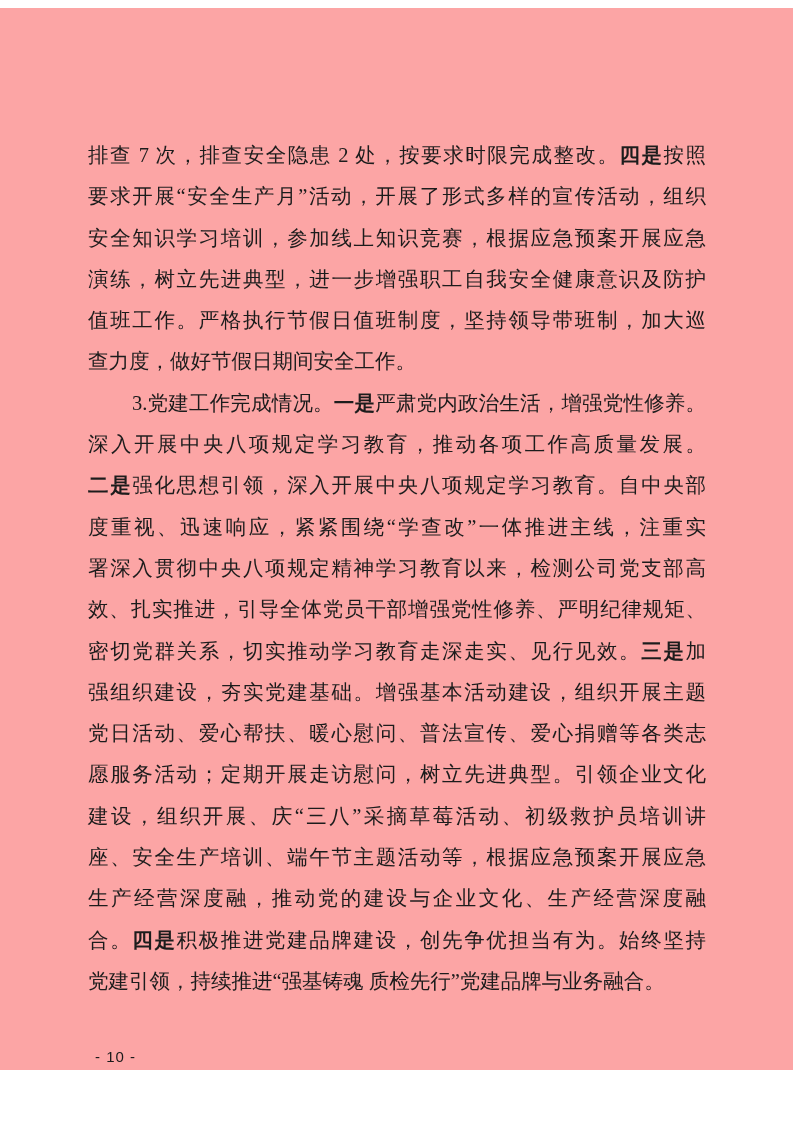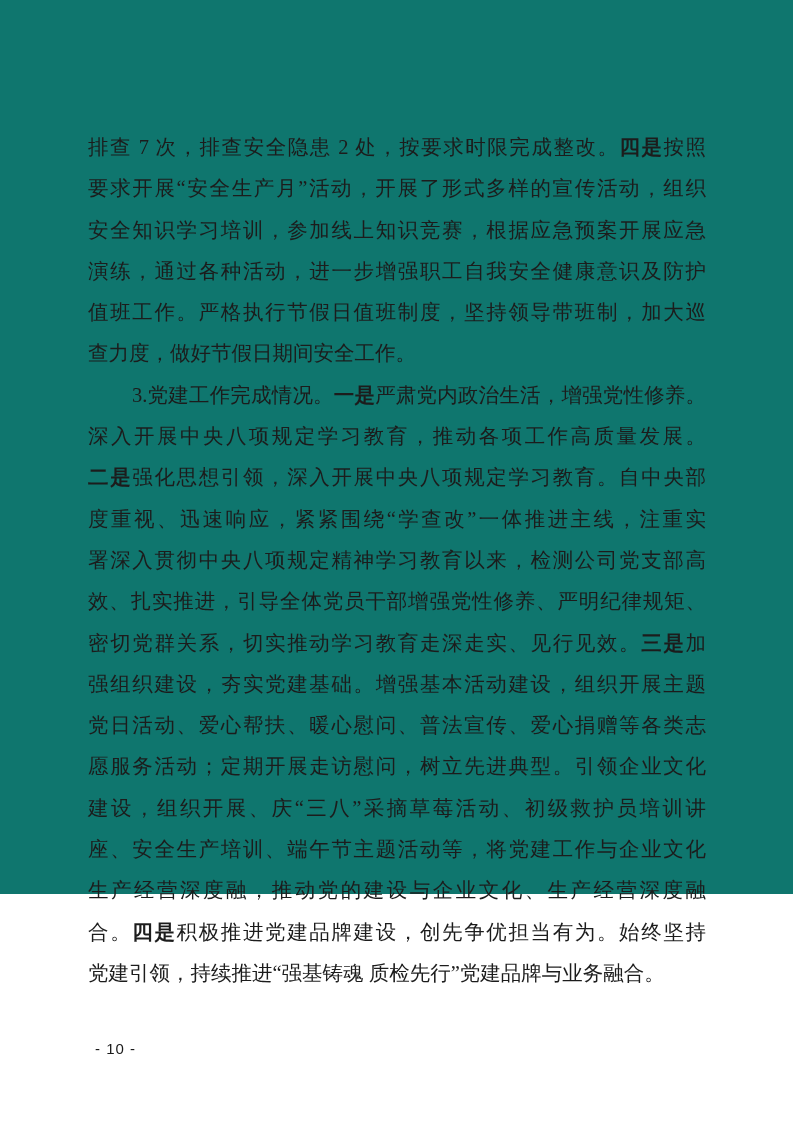--- a/index.html
+++ b/index.html
@@ -9,24 +9,24 @@
   }
   body {
     width: 793px;
     height: 1122px;
     position: relative;
     overflow: hidden;
     font-family: "Liberation Serif", "DejaVu Serif", serif;
   }
   .page {
     position: absolute;
-    left: 0; top: 0;
+    left: 0; top: 8px;
     width: 793px;
-    height: 894px;
-    background: #0f766e;
+    height: 1062px;
+    background: #fca5a5;
   }
   .doc-body {
     position: absolute;
     left: 88px;
     top: 127px;
     width: 618px;
     color: #1c1c1c;
   }
   .line {
     height: 41.3px;
@@ -60,33 +60,33 @@
   }
 </style>
 </head>
 <body>
 
 <div class="page">
   <div class="doc-body">
       <div class="line"><span>排查 7 次，排查安全隐患 2 处，按要求时限完成整改。</span><span class="b">四是</span><span>按照</span></div>
       <div class="line"><span>要求开展“安全生产月”活动，开展了形式多样的宣传活动，组织</span></div>
       <div class="line"><span>安全知识学习培训，参加线上知识竞赛，根据应急预案开展应急</span></div>
-      <div class="line"><span>演练，通过各种活动，进一步增强职工自我安全健康意识及防护</span></div>
+      <div class="line"><span>演练，树立先进典型，进一步增强职工自我安全健康意识及防护</span></div>
       <div class="line"><span>值班工作。严格执行节假日值班制度，坚持领导带班制，加大巡</span></div>
       <div class="line last"><span>查力度，做好节假日期间安全工作。</span></div>
       <div class="line indent"><span>3.党建工作完成情况。</span><span class="b">一是</span><span>严肃党内政治生活，增强党性修养。</span></div>
       <div class="line"><span>深入开展中央八项规定学习教育，推动各项工作高质量发展。</span></div>
       <div class="line"><span class="b">二是</span><span>强化思想引领，深入开展中央八项规定学习教育。自中央部</span></div>
       <div class="line"><span>度重视、迅速响应，紧紧围绕“学查改”一体推进主线，注重实</span></div>
       <div class="line"><span>署深入贯彻中央八项规定精神学习教育以来，检测公司党支部高</span></div>
       <div class="line"><span>效、扎实推进，引导全体党员干部增强党性修养、严明纪律规矩、</span></div>
       <div class="line"><span>密切党群关系，切实推动学习教育走深走实、见行见效。</span><span class="b">三是</span><span>加</span></div>
       <div class="line"><span>强组织建设，夯实党建基础。增强基本活动建设，组织开展主题</span></div>
       <div class="line"><span>党日活动、爱心帮扶、暖心慰问、普法宣传、爱心捐赠等各类志</span></div>
       <div class="line"><span>愿服务活动；定期开展走访慰问，树立先进典型。引领企业文化</span></div>
       <div class="line"><span>建设，组织开展、庆“三八”采摘草莓活动、初级救护员培训讲</span></div>
-      <div class="line"><span>座、安全生产培训、端午节主题活动等，将党建工作与企业文化</span></div>
+      <div class="line"><span>座、安全生产培训、端午节主题活动等，根据应急预案开展应急</span></div>
       <div class="line"><span>生产经营深度融，推动党的建设与企业文化、生产经营深度融</span></div>
       <div class="line"><span>合。</span><span class="b">四是</span><span>积极推进党建品牌建设，创先争优担当有为。始终坚持</span></div>
       <div class="line last"><span>党建引领，持续推进“强基铸魂  质检先行”党建品牌与业务融合。</span></div>
     </div>
   <div class="page-number">- 10 -</div>
 </div>
 
 </body></html>

